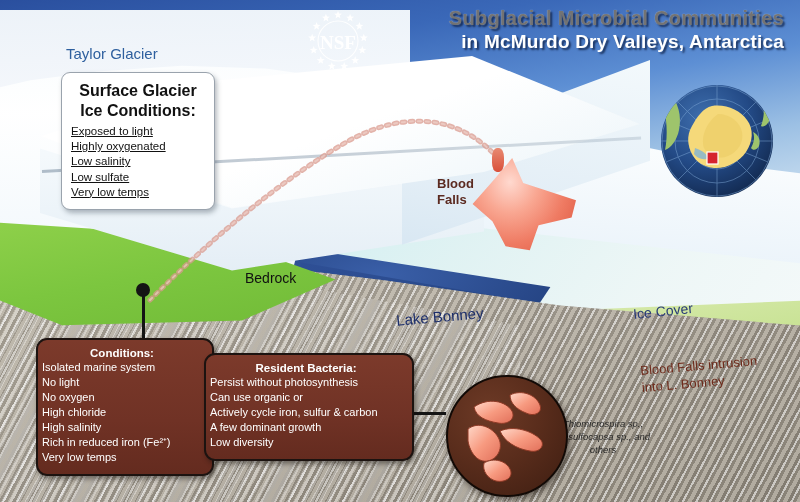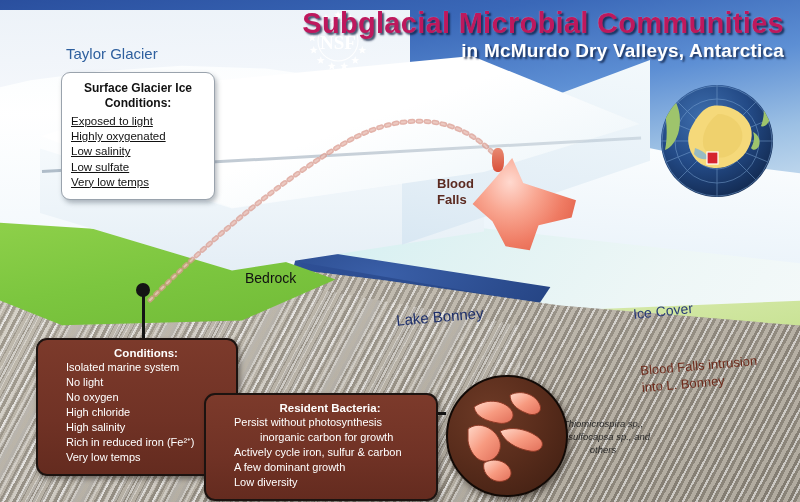--- a/index.html
+++ b/index.html
@@ -121,21 +121,21 @@
     background:linear-gradient(180deg,#e88a72,#d9503a);
     border-radius:40%;
   }
 
   
   .flowpath{position:absolute;left:0;top:0;width:800px;height:502px;pointer-events:none;}
 
   
   .title-wrap{position:absolute;right:16px;top:8px;text-align:right;}
   .title1{
-    font-size:29px;font-weight:bold;color:#be185d;letter-spacing:.3px;
+    font-size:20px;font-weight:bold;color:#737373;letter-spacing:.3px;
     text-shadow:2px 2px 2px rgba(10,25,60,.75), 0 0 1px rgba(255,255,255,.6);
     line-height:1.05;white-space:nowrap;
   }
   .title2{
     font-size:19px;font-weight:bold;color:#ffffff;letter-spacing:.2px;
     text-shadow:2px 2px 2px rgba(10,25,60,.75);
     line-height:1.15;margin-top:2px;white-space:nowrap;
   }
 
   
@@ -155,37 +155,37 @@
   .lbl-intrusion{left:641px;top:358px;font-size:13px;color:#6e2b1c;line-height:1.3;transform:rotate(-5deg);}
   .lbl-species{left:556px;top:418px;font-size:9.5px;font-style:italic;color:#2a2a2a;line-height:1.35;text-align:center;}
 
   
   .box-white{
     position:absolute;left:61px;top:72px;width:134px;
     background:#ffffff;border:1px solid #9aa3ad;border-radius:9px;
     box-shadow:2px 3px 5px rgba(40,55,70,.35);
     padding:8px 9px 9px 9px;
   }
-  .box-white .hdr{font-size:12px;font-weight:bold;color:#111;text-align:center;line-height:1.25;}
+  .box-white .hdr{font-size:16px;font-weight:bold;color:#111;text-align:center;line-height:1.25;}
   .box-white ul{list-style:none;margin:3px 0 0 0;padding:0;}
   .box-white li{font-size:11.5px;color:#111;line-height:1.32;text-decoration:underline;}
 
   
   .box-red{
     position:absolute;background:linear-gradient(180deg,#7c3a2b 0%,#703225 60%,#642b1f 100%);
     border:2px solid #1c1310;border-radius:11px;
     box-shadow:2px 3px 5px rgba(20,15,12,.45);
-    padding:7px 10px 9px 28px;color:#fff;
+    padding:7px 10px 9px 4px;color:#fff;
   }
   .box-red .hdr{font-size:11.5px;font-weight:bold;text-align:center;margin-bottom:1px;}
   .box-red ul{list-style:none;margin:0;padding:0;}
   .box-red li{font-size:11px;line-height:1.36;}
   .box-red li.indent{padding-left:26px;}
   #box-conditions{left:36px;top:338px;width:160px;}
-  #box-bacteria{left:204px;top:353px;width:192px;margin-top:40px;}
+  #box-bacteria{left:204px;top:353px;width:192px;}
 
   .connector{position:absolute;background:#141414;}
   #conn-vert{left:142px;top:288px;width:3px;height:52px;}
   #conn-dot{left:136px;top:283px;width:14px;height:14px;border-radius:50%;background:#141414;}
   #conn-h1{left:194px;top:412px;width:14px;height:3px;}
   #conn-h2{left:394px;top:412px;width:52px;height:3px;}
 
   
   .bact{
     position:absolute;left:446px;top:375px;width:118px;height:118px;border-radius:50%;
@@ -320,21 +320,21 @@
       <li>High salinity</li>
       <li>Rich in reduced iron (Fe²⁺)</li>
       <li>Very low temps</li>
     </ul>
   </div>
 
   <div class="box-red" id="box-bacteria">
     <div class="hdr">Resident Bacteria:</div>
     <ul>
       <li>Persist without  photosynthesis</li>
-      <li class="indent">inorganic carbon for growth</li>
+      <li>Can use organic or</li>
       <li>Actively cycle iron, sulfur &amp; carbon</li>
       <li>A few dominant growth</li>
       <li>Low diversity</li>
     </ul>
   </div>
 
   <div class="bact">
     <svg viewBox="0 0 118 118" width="118" height="118">
       <defs>
         <linearGradient id="bg1" x1="0" y1="0" x2="1" y2="1">

